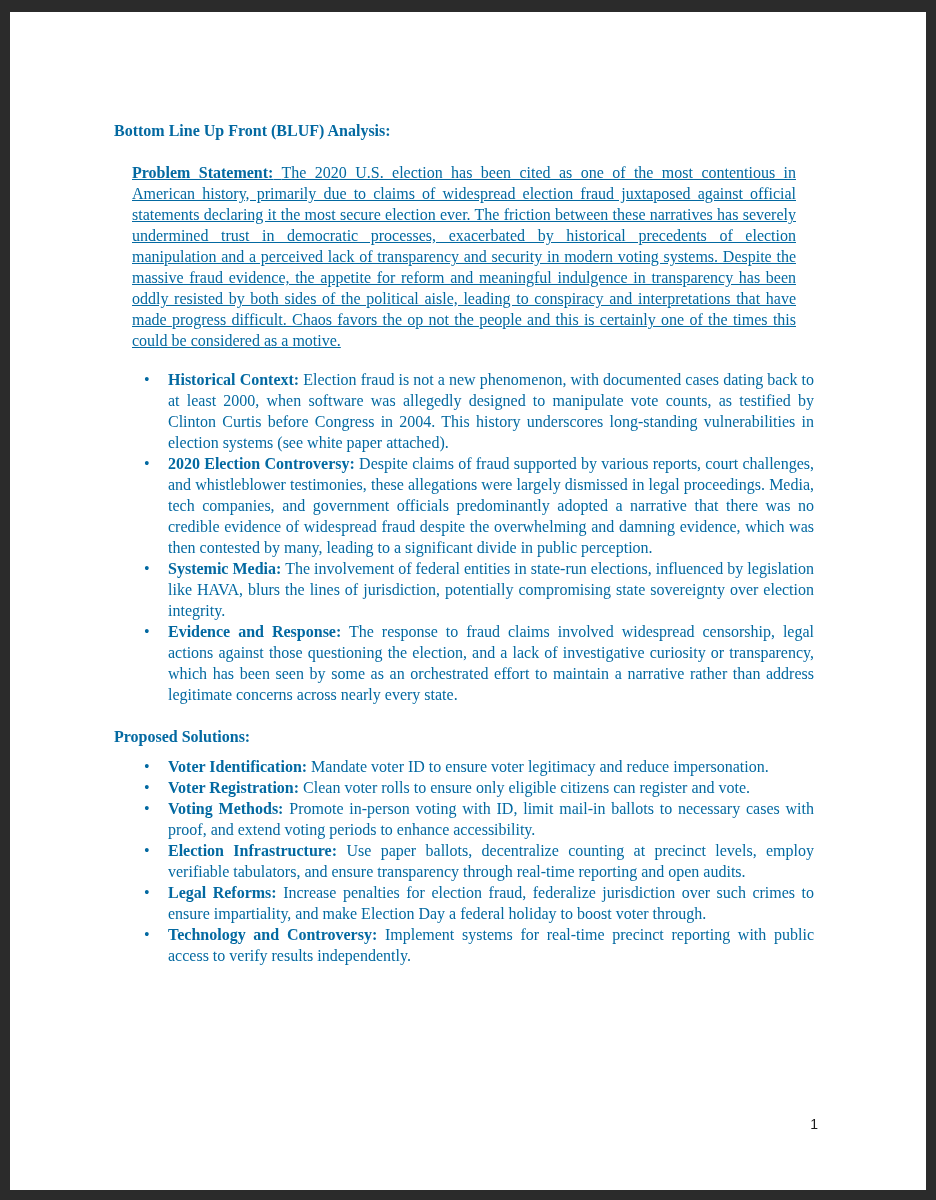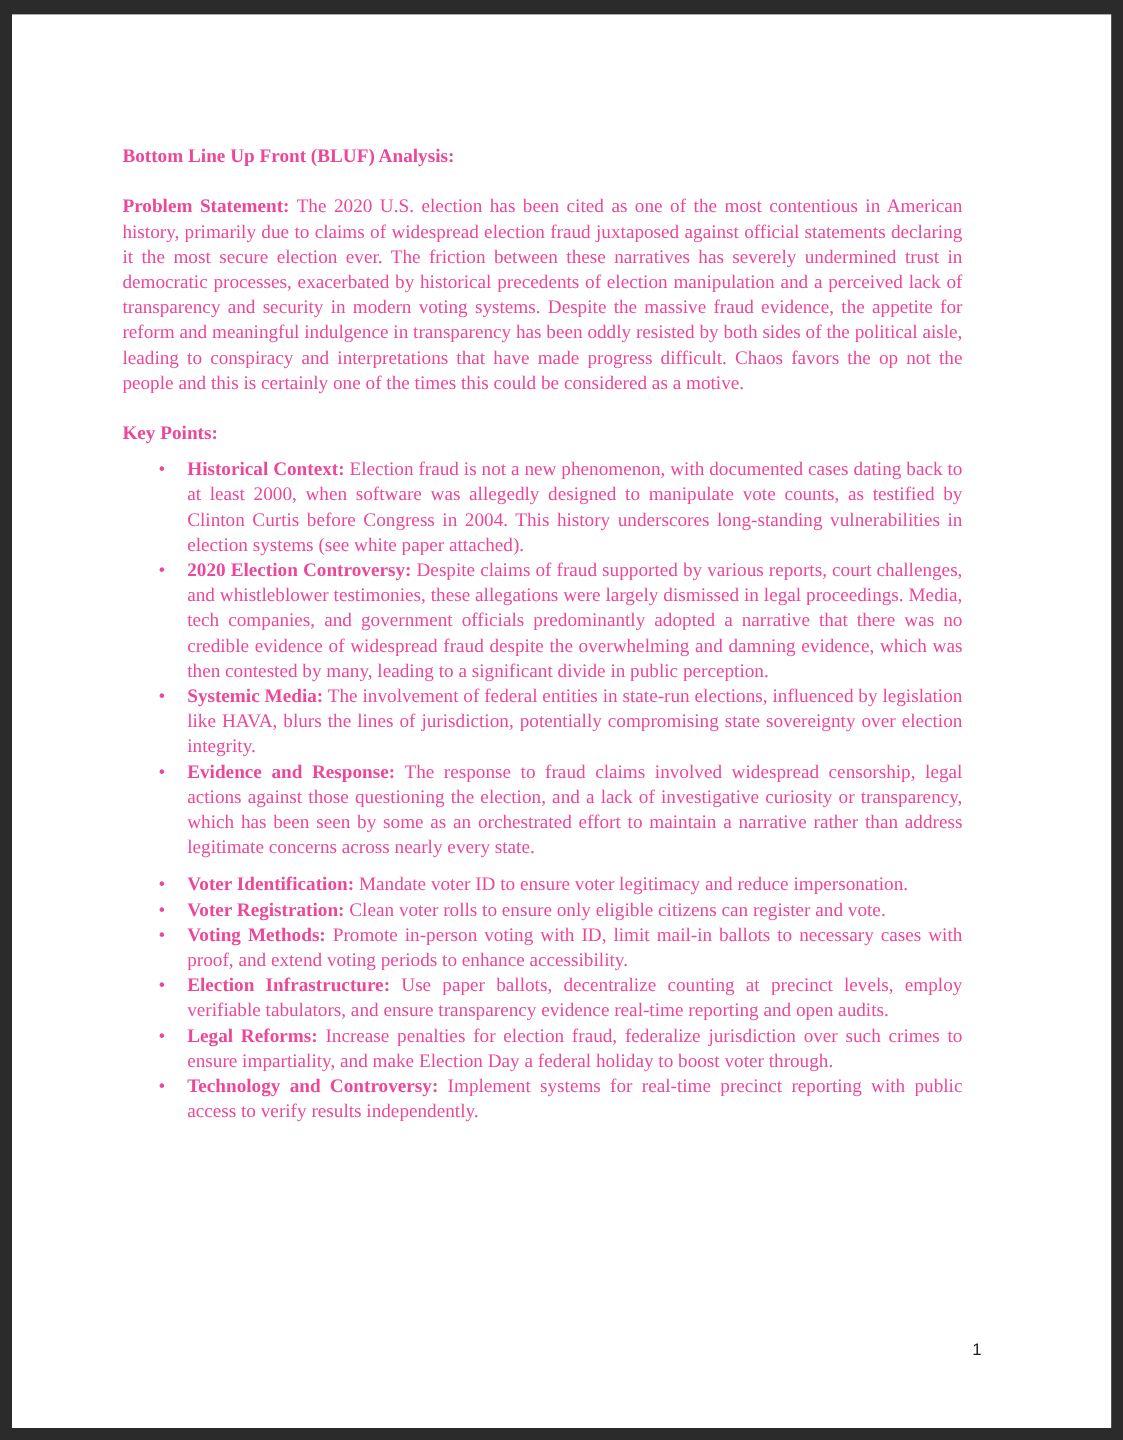--- a/index.html
+++ b/index.html
@@ -19,35 +19,36 @@
   .page {
     position: absolute;
     left: 10px;
     top: 12px;
     width: 916px;
     height: 1178px;
     background: #ffffff;
   }
   .content {
     position: absolute;
-    left: 92px;
+    left: 104px;
     top: 108px;
     width: 700px;
-    color: #ec4899;
+    color: #0369a1;
     font-family: "Liberation Serif", "DejaVu Serif", serif;
     font-size: 16px;
     line-height: 21px;
   }
   .doc-title {
     font-weight: bold;
     margin: 0 0 21px 0;
   }
   .para {
-    margin: 0;
+    margin: 18px;
     text-align: justify;
+    text-decoration: underline;
   }
   .lead {
     font-weight: bold;
   }
   .section-heading {
     font-weight: bold;
     margin: 21px 0 0 0;
   }
   ul.doc-list {
     list-style: none;
@@ -78,35 +79,35 @@
 <body>
 
 <div class="frame">
   <div class="page">
     <div class="content">
 
       <p class="doc-title">Bottom Line Up Front (BLUF) Analysis:</p>
 
       <p class="para"><span class="lead">Problem Statement:</span> <span>The 2020 U.S. election has been cited as one of the most contentious in American history, primarily due to claims of widespread election fraud juxtaposed against official statements declaring it the most secure election ever. The friction between these narratives has severely undermined trust in democratic processes, exacerbated by historical precedents of election manipulation and a perceived lack of transparency and security in modern voting systems. Despite the massive fraud evidence, the appetite for reform and meaningful indulgence in transparency has been oddly resisted by both sides of the political aisle, leading to conspiracy and interpretations that have made progress difficult. Chaos favors the op not the people and this is certainly one of the times this could be considered as a motive.</span></p>
 
-      <p class="section-heading">Key Points:</p>
 
       <ul class="doc-list">
         <li><span class="bullet">•</span><span class="lead">Historical Context:</span> <span>Election fraud is not a new phenomenon, with documented cases dating back to at least 2000, when software was allegedly designed to manipulate vote counts, as testified by Clinton Curtis before Congress in 2004. This history underscores long-standing vulnerabilities in election systems (see white paper attached).</span></li>
         <li><span class="bullet">•</span><span class="lead">2020 Election Controversy:</span> <span>Despite claims of fraud supported by various reports, court challenges, and whistleblower testimonies, these allegations were largely dismissed in legal proceedings. Media, tech companies, and government officials predominantly adopted a narrative that there was no credible evidence of widespread fraud despite the overwhelming and damning evidence, which was then contested by many, leading to a significant divide in public perception.</span></li>
         <li><span class="bullet">•</span><span class="lead">Systemic Media:</span> <span>The involvement of federal entities in state-run elections, influenced by legislation like HAVA, blurs the lines of jurisdiction, potentially compromising state sovereignty over election integrity.</span></li>
         <li><span class="bullet">•</span><span class="lead">Evidence and Response:</span> <span>The response to fraud claims involved widespread censorship, legal actions against those questioning the election, and a lack of investigative curiosity or transparency, which has been seen by some as an orchestrated effort to maintain a narrative rather than address legitimate concerns across nearly every state.</span></li>
       </ul>
 
+      <p class="section-heading">Proposed Solutions:</p>
 
       <ul class="doc-list">
         <li><span class="bullet">•</span><span class="lead">Voter Identification:</span> <span>Mandate voter ID to ensure voter legitimacy and reduce impersonation.</span></li>
         <li><span class="bullet">•</span><span class="lead">Voter Registration:</span> <span>Clean voter rolls to ensure only eligible citizens can register and vote.</span></li>
         <li><span class="bullet">•</span><span class="lead">Voting Methods:</span> <span>Promote in-person voting with ID, limit mail-in ballots to necessary cases with proof, and extend voting periods to enhance accessibility.</span></li>
-        <li><span class="bullet">•</span><span class="lead">Election Infrastructure:</span> <span>Use paper ballots, decentralize counting at precinct levels, employ verifiable tabulators, and ensure transparency evidence real-time reporting and open audits.</span></li>
+        <li><span class="bullet">•</span><span class="lead">Election Infrastructure:</span> <span>Use paper ballots, decentralize counting at precinct levels, employ verifiable tabulators, and ensure transparency through real-time reporting and open audits.</span></li>
         <li><span class="bullet">•</span><span class="lead">Legal Reforms:</span> <span>Increase penalties for election fraud, federalize jurisdiction over such crimes to ensure impartiality, and make Election Day a federal holiday to boost voter through.</span></li>
         <li><span class="bullet">•</span><span class="lead">Technology and Controversy:</span> <span>Implement systems for real-time precinct reporting with public access to verify results independently.</span></li>
       </ul>
 
     </div>
 
     <div class="footer-page-number">1</div>
   </div>
 </div>
 

